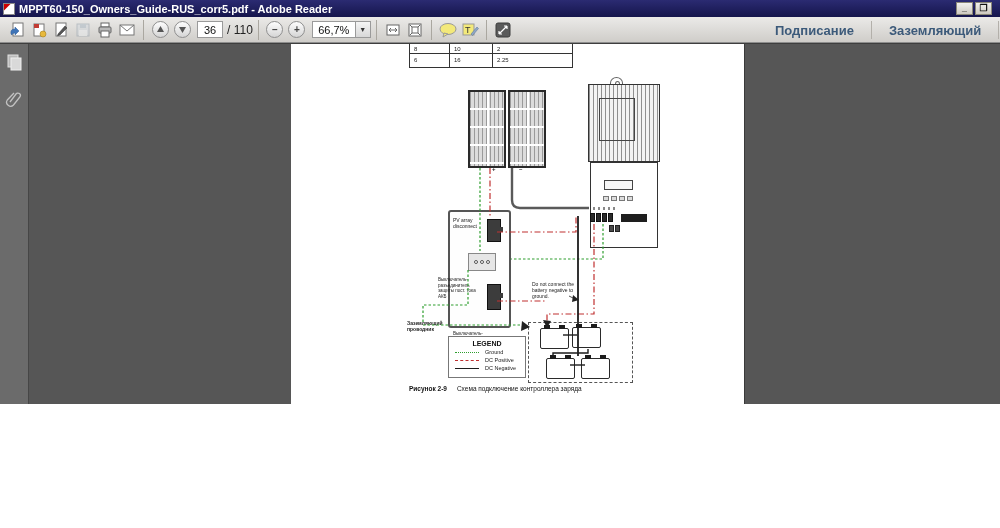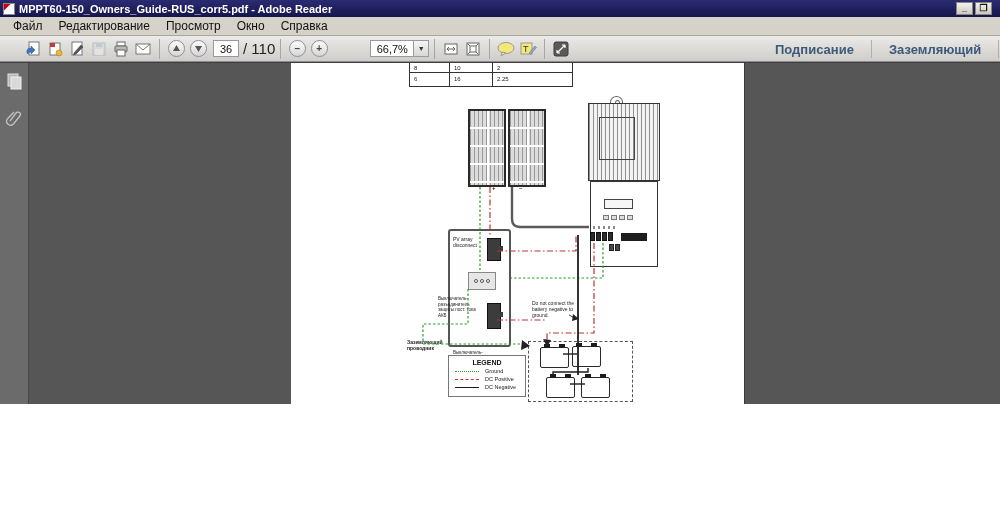--- a/index.html
+++ b/index.html
@@ -12,27 +12,27 @@
   .pdficon::before { content:""; position:absolute; left:0; top:0; width:7px; height:7px; background:#c00; clip-path:polygon(0 0,100% 0,0 100%); }
   .titletext { color:#fff; font-size:11px; font-weight:bold; white-space:nowrap; }
   .wincontrols { position:absolute; right:8px; top:2px; display:flex; gap:2px; }
   .winbtn { width:17px; height:13px; background:linear-gradient(#f2f1ee,#cdc9c1); border:1px solid #8a8778; font-size:9px; line-height:10px; text-align:center; color:#111; font-weight:bold; }
 
   
   .menubar { height:19px; background:#d6d2ca; border-bottom:1px solid #a9a598; display:flex; align-items:center; padding-left:6px; gap:2px; }
   .menuitem { font-size:12px; color:#111; padding:1px 7px; }
 
   
-  .toolbar { position:relative; height:26px; background:linear-gradient(#ebeae8,#cfcdc9); border-bottom:1px solid #8d8d8d; display:flex; align-items:center; padding-left:22px; }
+  .toolbar { position:relative; height:26px; background:linear-gradient(#ebeae8,#cfcdc9); border-bottom:1px solid #8d8d8d; display:flex; align-items:center; padding-left:6px; }
   .tbtn { height:22px; min-width:22px; display:flex; align-items:center; justify-content:center; border-radius:2px; }
   .tsep { width:1px; height:20px; background:#aaa7a0; margin:0 5px; flex:none; }
-  .pagebox, .zoombox { background:#fff; border:1px solid #9a9a9a; height:17px; font-size:11px; color:#111; display:flex; align-items:center; justify-content:center;margin-left:36px; }
+  .pagebox, .zoombox { background:#fff; border:1px solid #9a9a9a; height:17px; font-size:11px; color:#111; display:flex; align-items:center; justify-content:center; }
   .pagebox { width:26px; }
   .zoombox { width:44px; }
-  .pagetotal { font-size:15px; color:#222; margin-left:4px; }
+  .pagetotal { font-size:12px; color:#222; margin-left:4px; }
   .dropbtn { width:15px; height:17px; border:1px solid #9a9a9a; border-left:none; background:linear-gradient(#f5f5f5,#d8d8d8); font-size:7px; color:#333; display:flex; align-items:center; justify-content:center; }
   .circlebtn { width:17px; height:17px; border-radius:50%; border:1px solid #8f8f8f; background:linear-gradient(#fdfdfd,#d5d5d5); display:flex; align-items:center; justify-content:center; font-size:10px; color:#444; font-weight:bold; line-height:1; }
   .rtabs { position:absolute; left:758px; top:0; height:26px; display:flex; align-items:center; white-space:nowrap; }
   .rtab { font-size:13px; font-weight:bold; color:#3c5a7a; padding:0 17px; }
   .rtabsep { width:1px; height:18px; background:#b3b0aa; }
   .ticon { display:block; }
   .disabled { opacity:.45; }
 
   
   .docarea { position:relative; width:1000px; height:465px; background:#565656; border-top:1px solid #3e3e3e; }
@@ -125,27 +125,20 @@
 
   <div class="titlebar">
     <span class="pdficon"></span>
     <span class="titletext">MPPT60-150_Owners_Guide-RUS_corr5.pdf - Adobe Reader</span>
     <span class="wincontrols">
       <span class="winbtn">_</span>
       <span class="winbtn">❐</span>
     </span>
   </div>
 
-  <div class="menubar">
-    <span class="menuitem">Файл</span>
-    <span class="menuitem">Редактирование</span>
-    <span class="menuitem">Просмотр</span>
-    <span class="menuitem">Окно</span>
-    <span class="menuitem">Справка</span>
-  </div>
 
   <div class="toolbar">
     <span class="tbtn">
       <svg class="ticon" width="18" height="18" viewBox="0 0 18 18">
           <rect x="5" y="2" width="10" height="13" fill="#fff" stroke="#777"></rect>
           <path d="M3 13 Q2 8 7 8 l0-2 4 4 -4 4 0-2 Q4 12 4 14 Z" fill="#3e74b8" stroke="#2a5a96" stroke-width=".5"></path>
         </svg>
     </span>
     <span class="tbtn">
       <svg class="ticon" width="18" height="18" viewBox="0 0 18 18">

